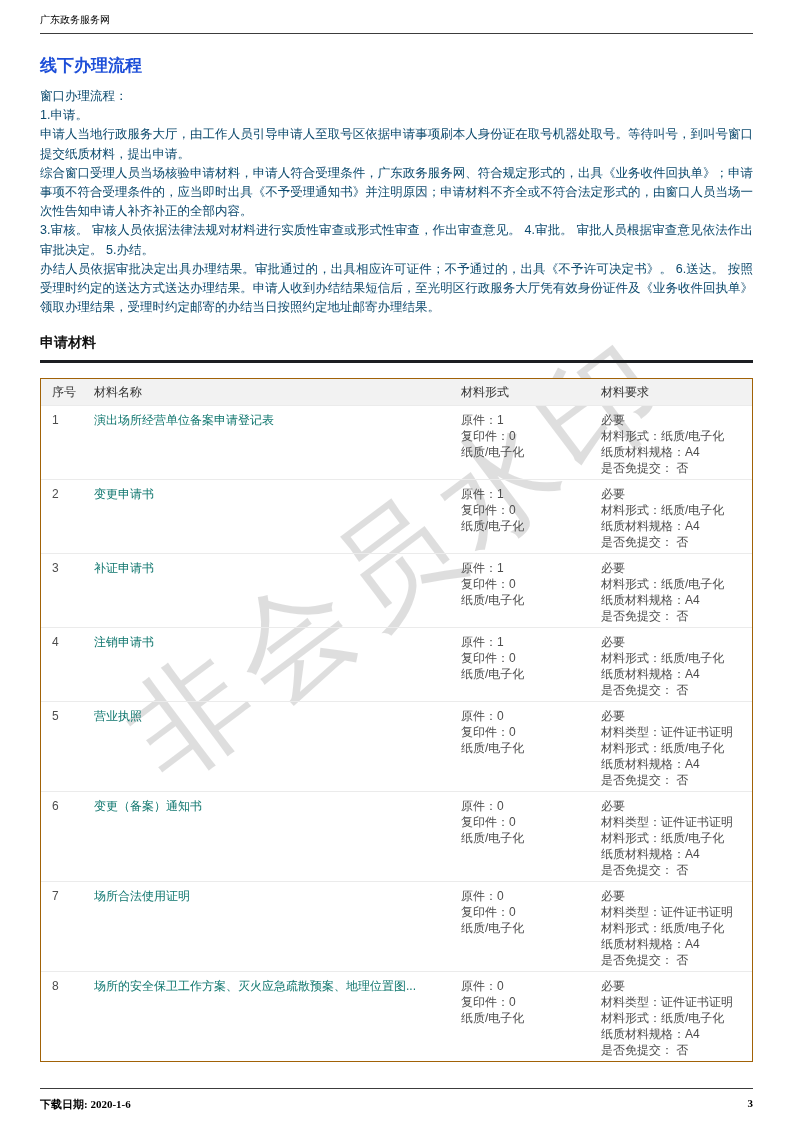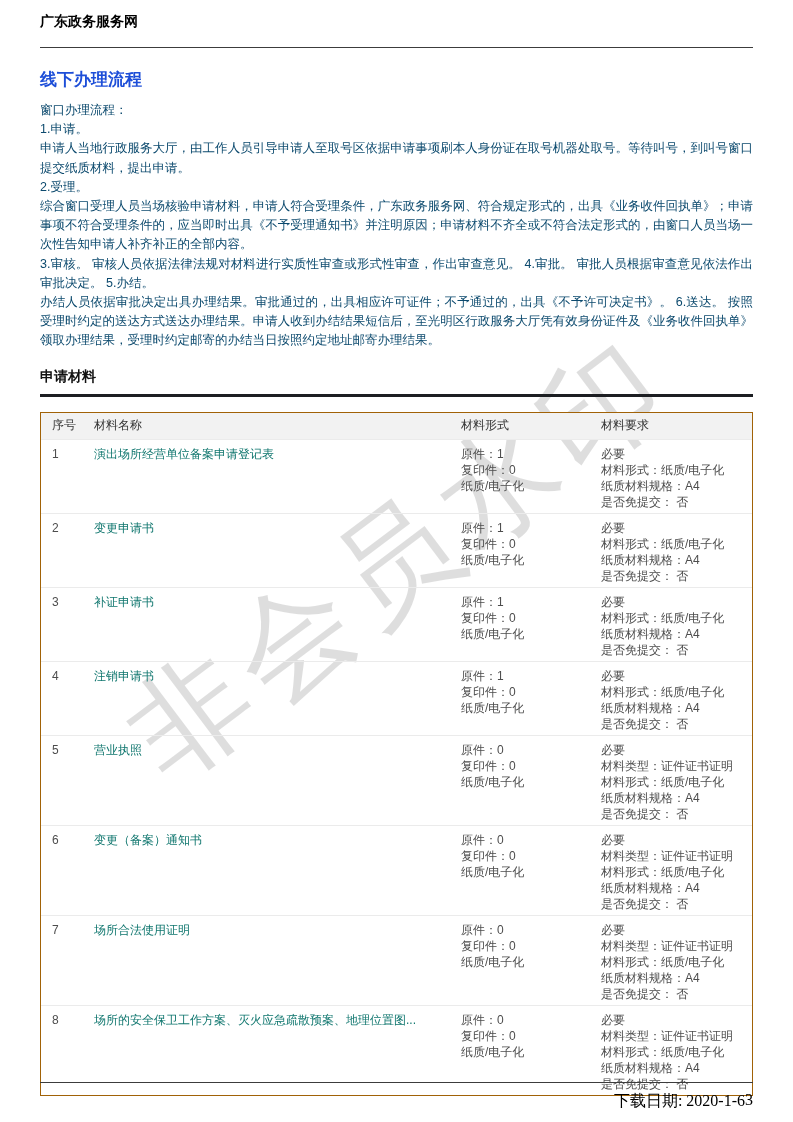--- a/index.html
+++ b/index.html
@@ -9,23 +9,23 @@
   }
   .watermark{
     position:absolute;left:400px;top:560px;z-index:0;
     transform:translate(-50%,-50%) rotate(-37deg);
     font-size:118px;letter-spacing:10px;white-space:nowrap;
     color:rgba(0,0,0,0.13);pointer-events:none;font-weight:400;
   }
   .inner{position:relative;z-index:1;margin:0 40px;}
   
   .site-header{
-    padding-top:13px;padding-bottom:16px;border-bottom:1px solid #3c3c3c;
-    font-family:"Liberation Serif","DejaVu Serif",serif;font-size:14px;
-    font-weight:bold;color:#000;
+    padding-top:13px;padding-bottom:6px;border-bottom:1px solid #3c3c3c;
+    font-family:"Liberation Serif","DejaVu Serif",serif;font-size:10px;
+    font-weight:normal;color:#000;
   }
   
   .h-offline{margin:20px 0 10px;font-size:17px;font-weight:bold;color:#1d4ed8;}
   .flow p{margin:0;font-size:12.5px;line-height:19.2px;color:#0c4a6e;text-align:justify;}
   .h-materials{margin:17px 0 8px;font-size:14px;font-weight:bold;color:#111;}
   .rule-thick{height:3px;background:#1c1e22;}
   
   .m-table{margin-top:15px;border:1px solid #a16207;}
   .t-head{display:flex;align-items:center;height:26px;background:#f2f2f2;font-size:12px;color:#333;}
   .t-row{display:flex;border-top:1px solid #ebebeb;padding:6px 0 3px;font-size:12px;line-height:16px;color:#4d4d4d;}
@@ -33,44 +33,43 @@
   .col-name{width:367px;flex:none;box-sizing:border-box;padding-right:10px;color:#333;}
   .col-form{width:140px;flex:none;box-sizing:border-box;}
   .col-req{width:151px;flex:none;box-sizing:border-box;text-align:left;padding-right:11px;}
   .t-head .col-req{padding-right:11px;}
   .t-row .col-name{color:#0f766e;}
   .line{display:block;}
   
   .footer{
     position:absolute;left:40px;right:40px;bottom:10px;z-index:1;
     border-top:1px solid #3c3c3c;padding-top:8px;
-    display:flex;justify-content:flex-end;
-    font-family:"Liberation Serif","DejaVu Serif",serif;font-size:16px;
-    font-weight:normal;color:#000;
+    display:flex;justify-content:space-between;
+    font-family:"Liberation Serif","DejaVu Serif",serif;font-size:11px;
+    font-weight:bold;color:#000;
   }
 </style>
 </head>
 <body>
 
 <div class="page">
 
   <div class="watermark">非会员水印</div>
 
   <div class="inner">
     <div class="site-header">
       <span>广东政务服务网</span>
     </div>
 
     <div class="h-offline">线下办理流程</div>
 
     <div class="flow" id="flow-paragraphs">
         <p>窗口办理流程：</p>
         <p>1.申请。</p>
         <p>申请人当地行政服务大厅，由工作人员引导申请人至取号区依据申请事项刷本人身份证在取号机器处取号。等待叫号，到叫号窗口提交纸质材料，提出申请。</p>
-        <p>2.受理。</p>
         <p>综合窗口受理人员当场核验申请材料，申请人符合受理条件，广东政务服务网、符合规定形式的，出具《业务收件回执单》；申请事项不符合受理条件的，应当即时出具《不予受理通知书》并注明原因；申请材料不齐全或不符合法定形式的，由窗口人员当场一次性告知申请人补齐补正的全部内容。</p>
         <p>3.审核。 审核人员依据法律法规对材料进行实质性审查或形式性审查，作出审查意见。 4.审批。 审批人员根据审查意见依法作出审批决定。 5.办结。</p>
         <p>办结人员依据审批决定出具办理结果。审批通过的，出具相应许可证件；不予通过的，出具《不予许可决定书》。 6.送达。 按照受理时约定的送达方式送达办理结果。申请人收到办结结果短信后，至光明区行政服务大厅凭有效身份证件及《业务收件回执单》领取办理结果，受理时约定邮寄的办结当日按照约定地址邮寄办理结果。</p>
       </div>
 
     <div class="h-materials">申请材料</div>
     <div class="rule-thick"></div>
 
     <div class="m-table">
       <div class="t-head">

